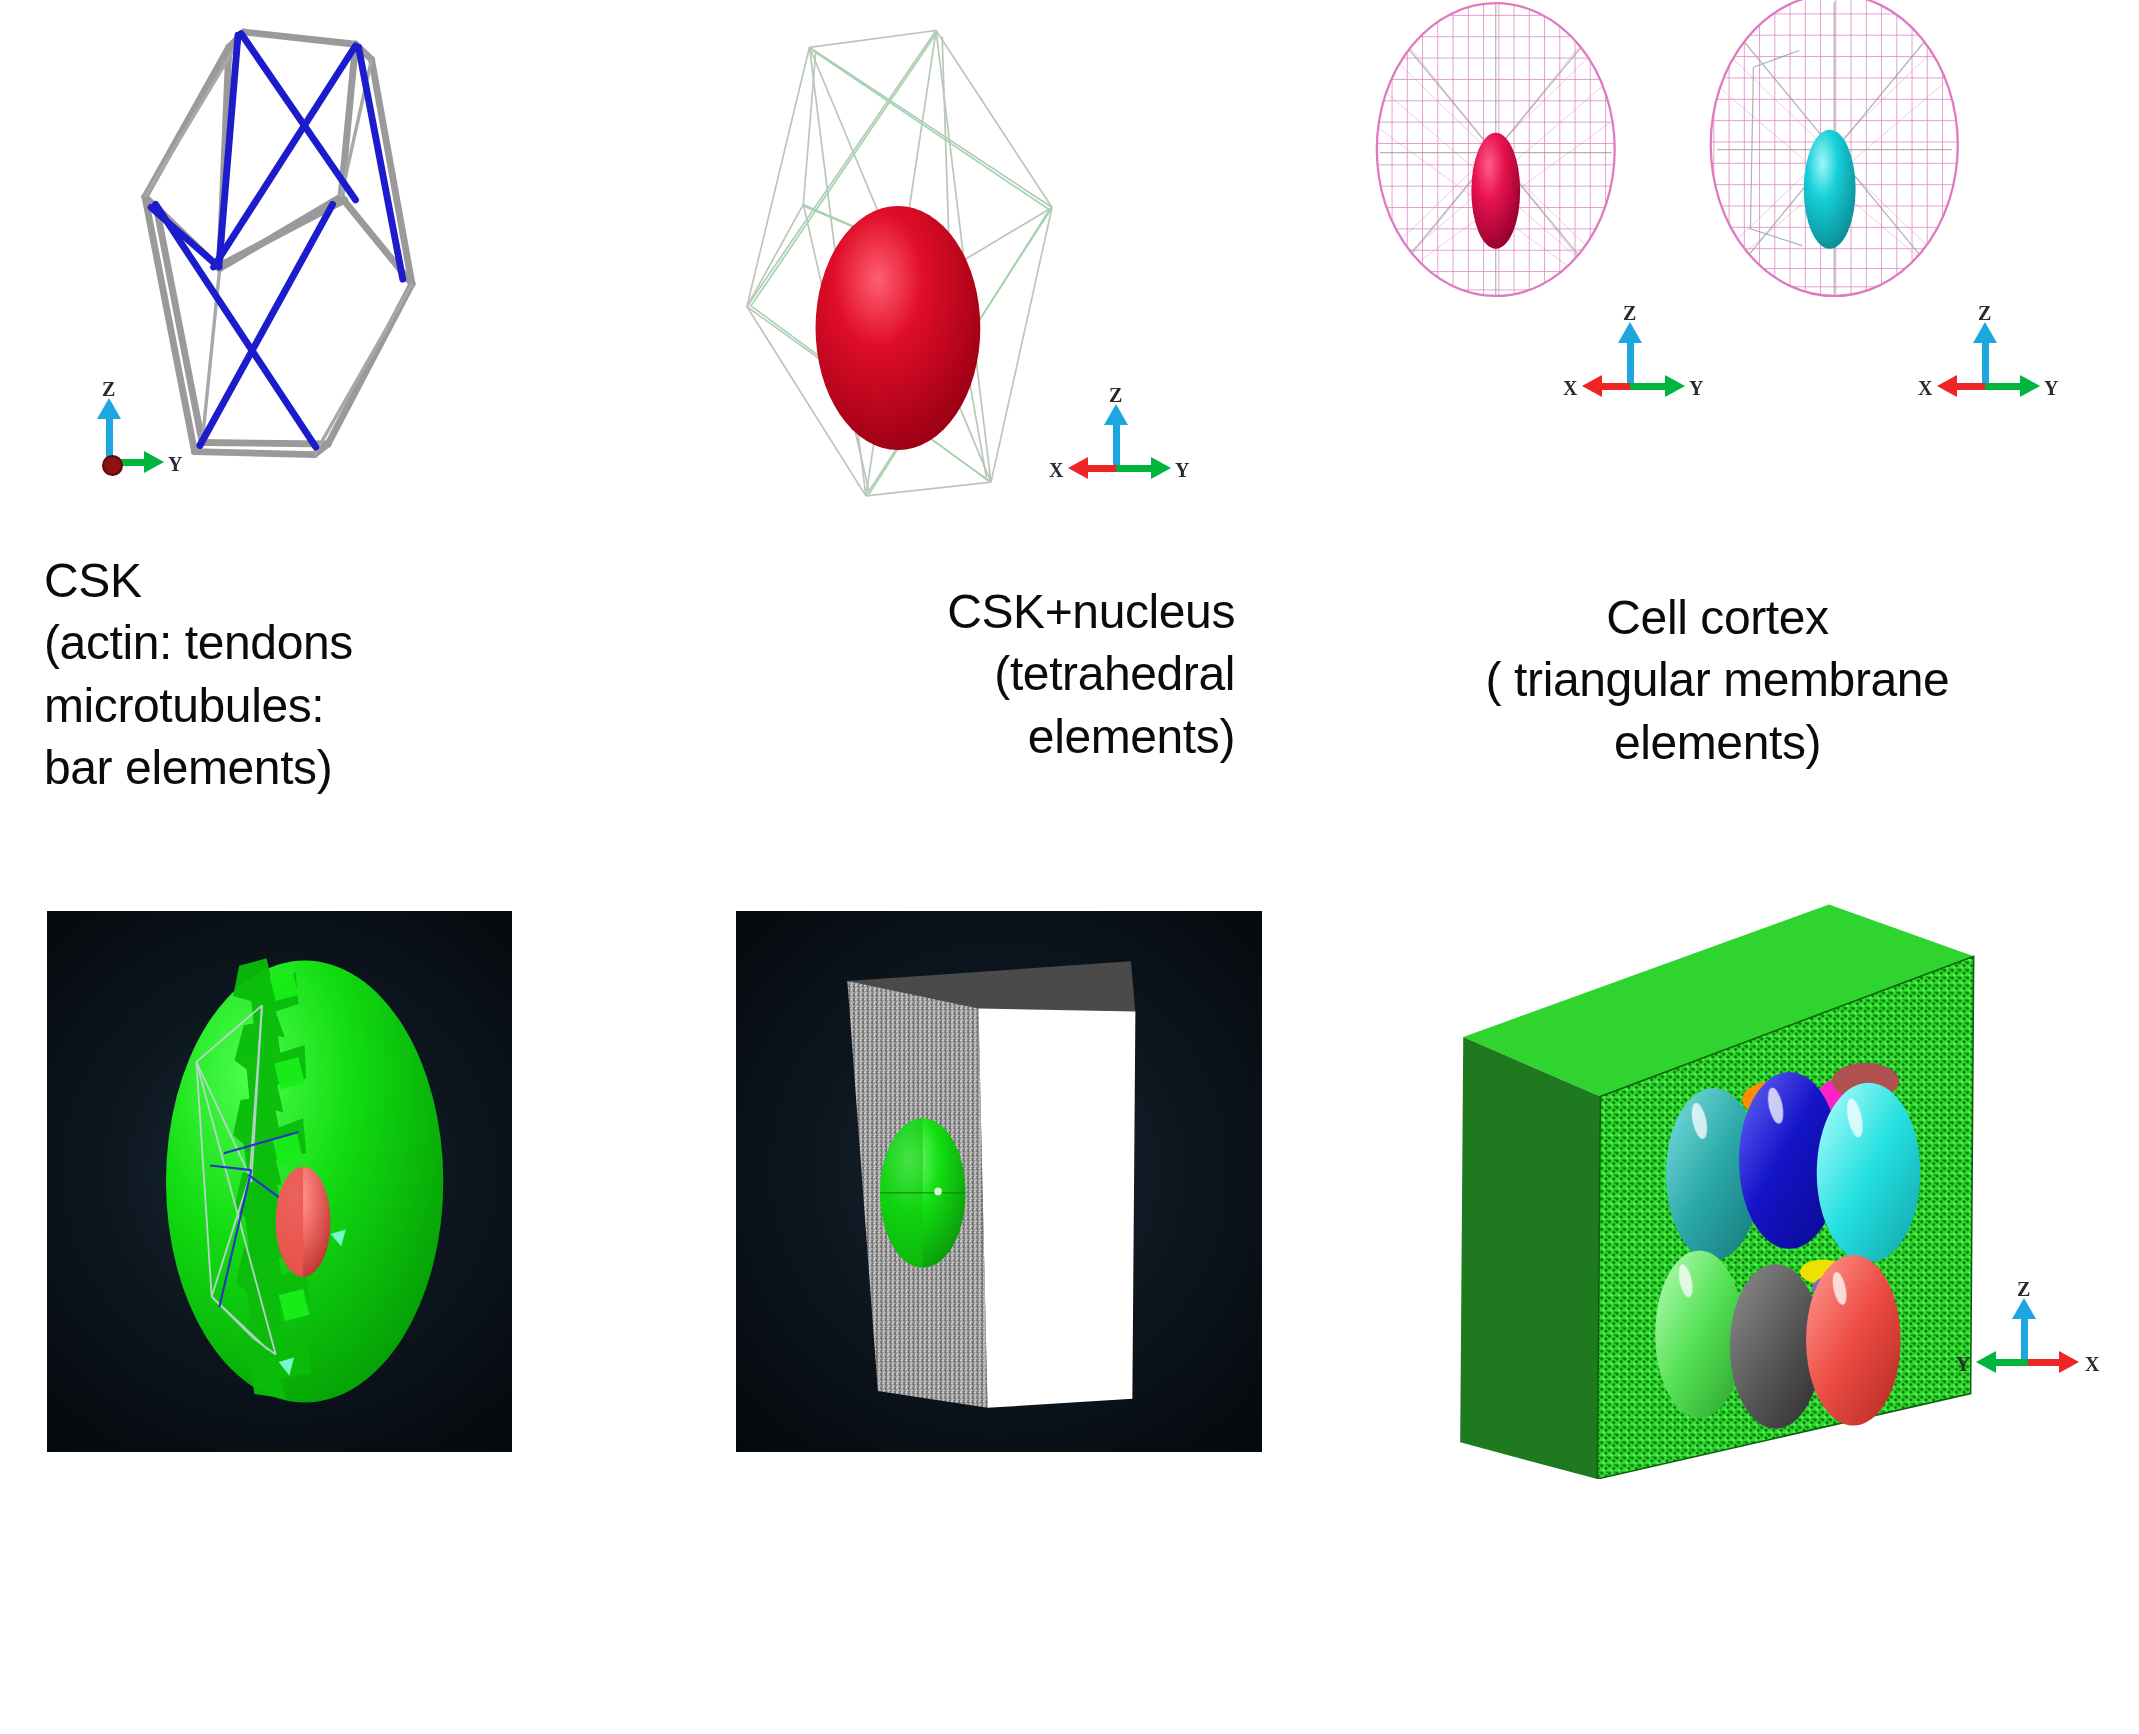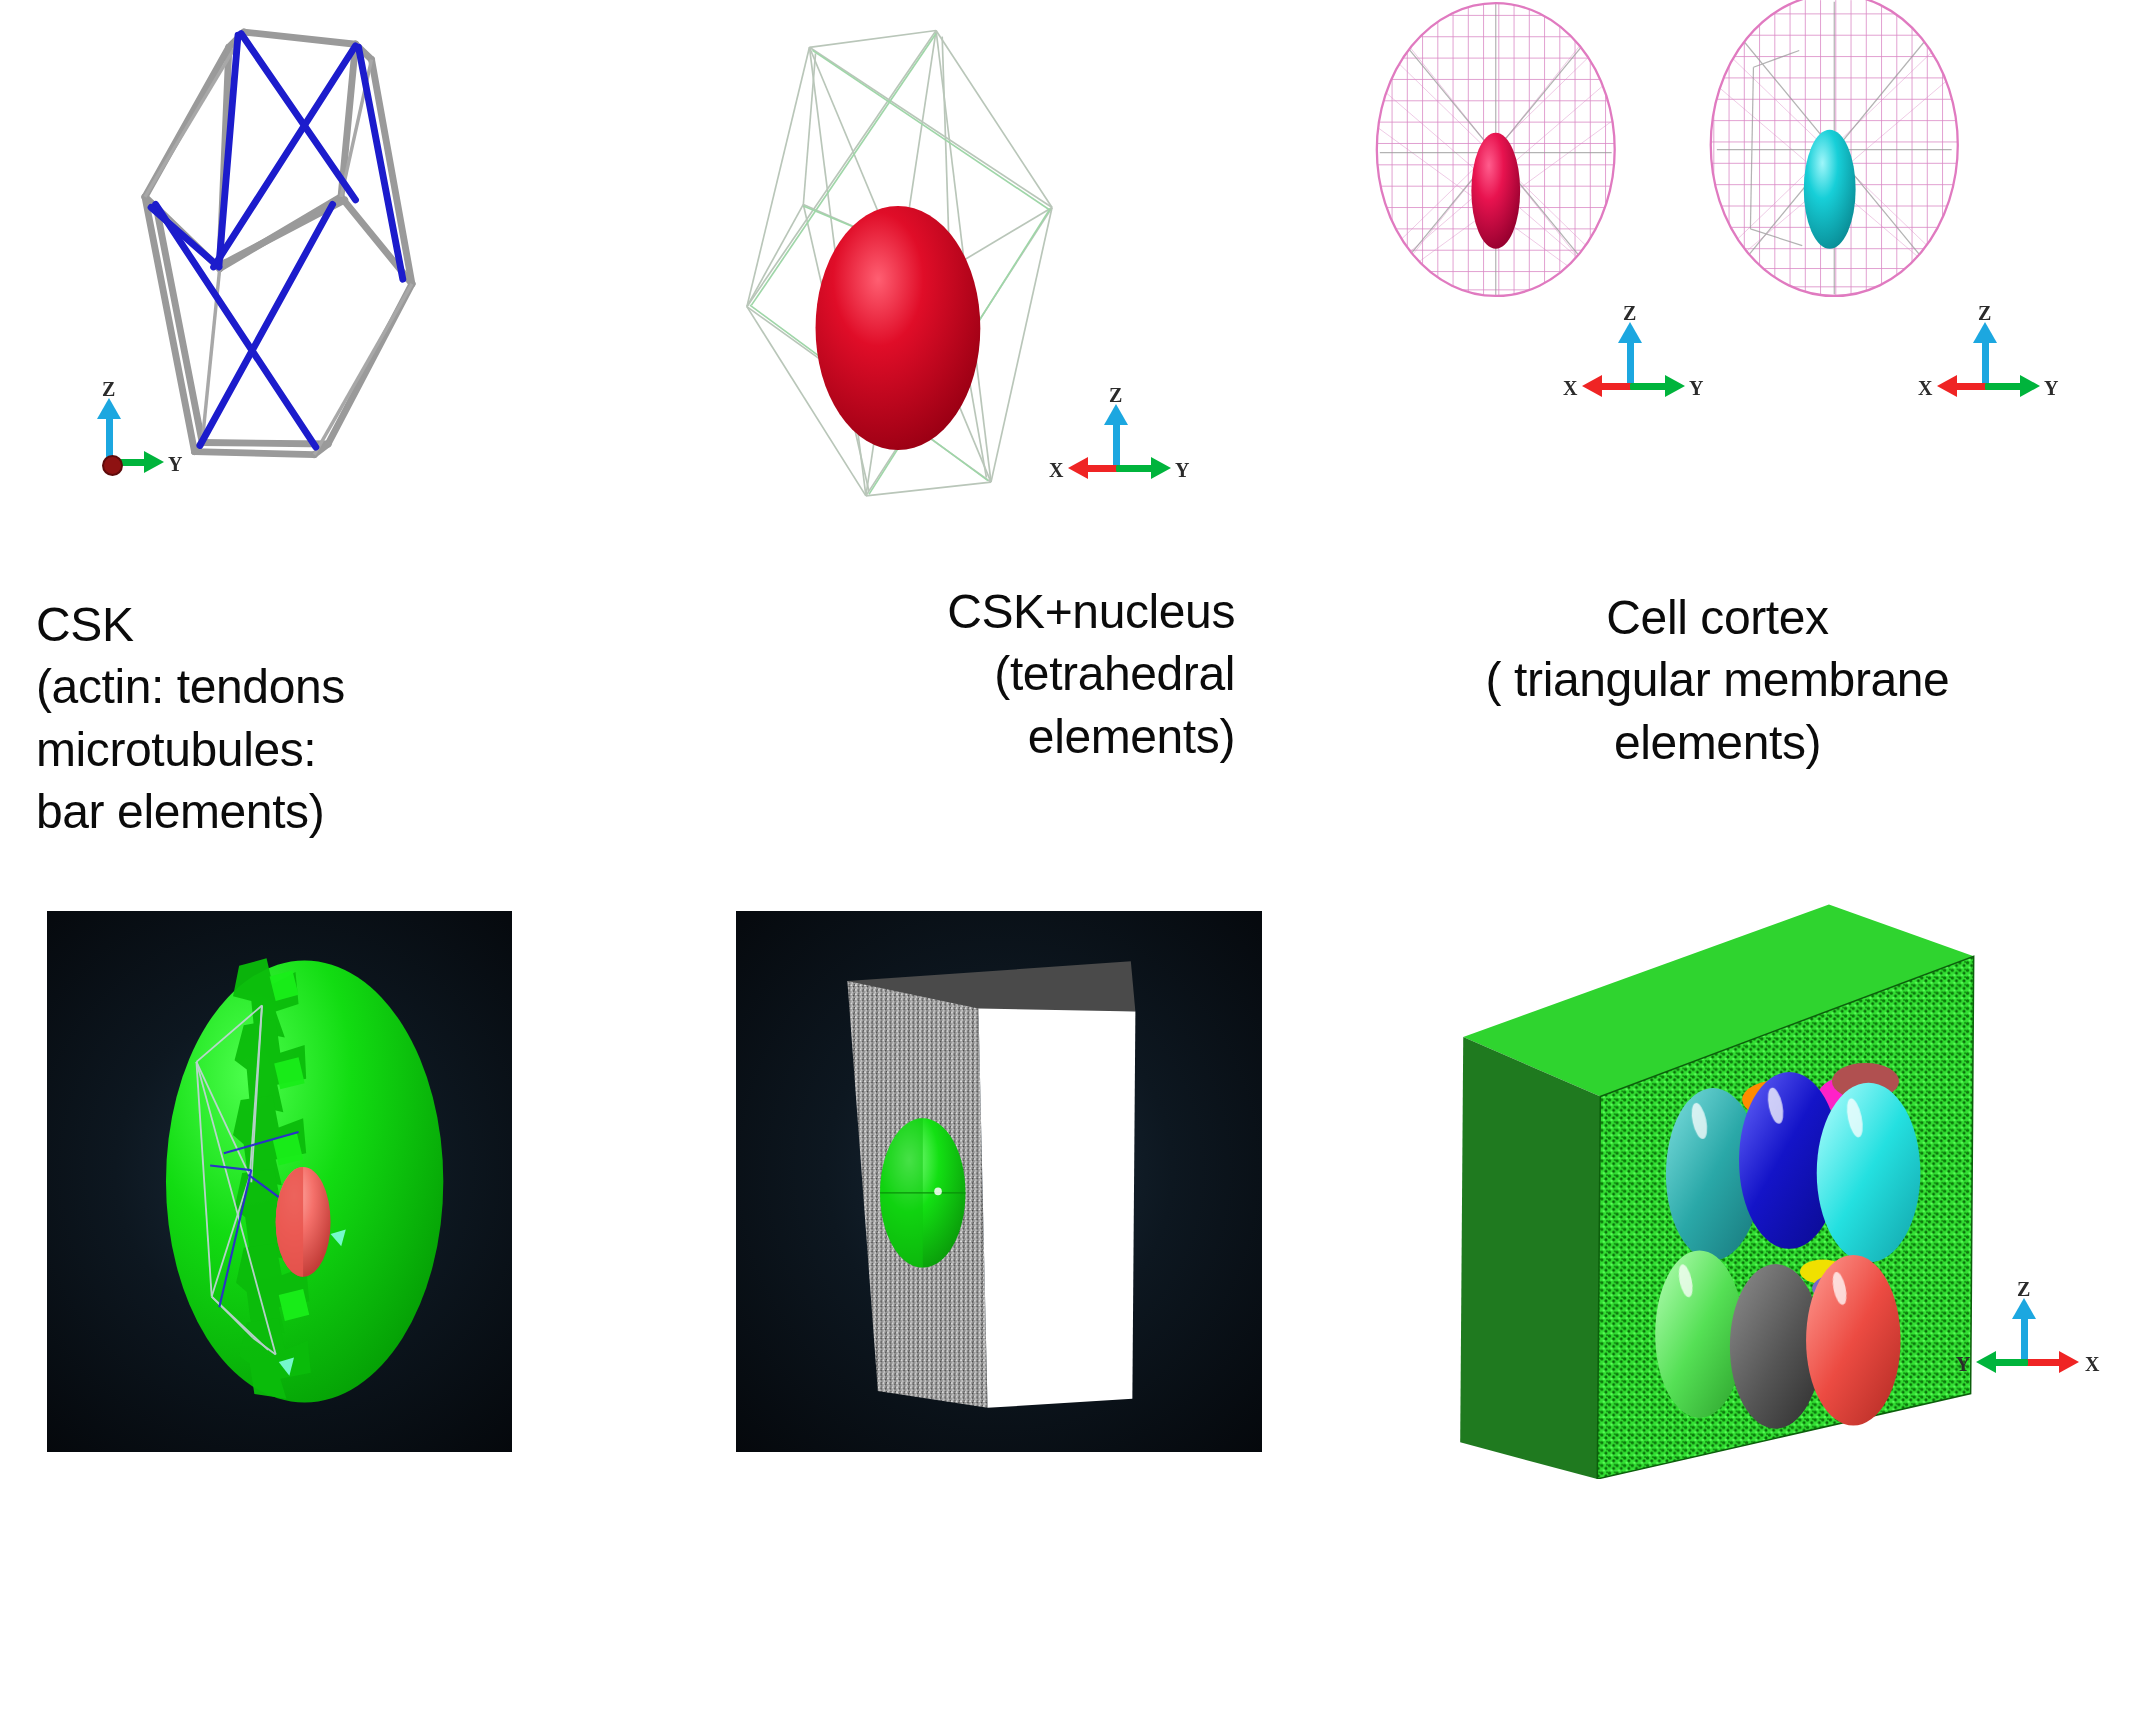--- a/index.html
+++ b/index.html
@@ -110,21 +110,21 @@
       <div class="triad" style="left:59px;top:389px;">
         <div class="ax-line z-shaft"></div>
         <div class="ax-head z-head"></div>
         <div class="ax-label z-lab">Z</div>
         <div class="ax-line y-shaft"></div>
         <div class="ax-head y-head"></div>
         <div class="ax-label y-lab">Y</div>
         <div class="x-dot"></div>
       </div>
     </div>
-    <div class="caption left" style="left:36px;top:550px;width:412px;margin-top:44px;">CSK
+    <div class="caption left" style="left:44px;top:550px;width:412px;">CSK
 (actin: tendons
 microtubules:
 bar elements)</div>
   </div>
 
   <div class="panel" style="left:724px;top:0px;width:534px;height:534px;">
     <div class="viz" style="width:534px;height:534px;">
       <svg width="534" height="534" viewBox="0 0 700 700">
         <g stroke="#b9c6b9" stroke-width="2.2" fill="none">
           <path d="M112,62 L278,40"></path>

